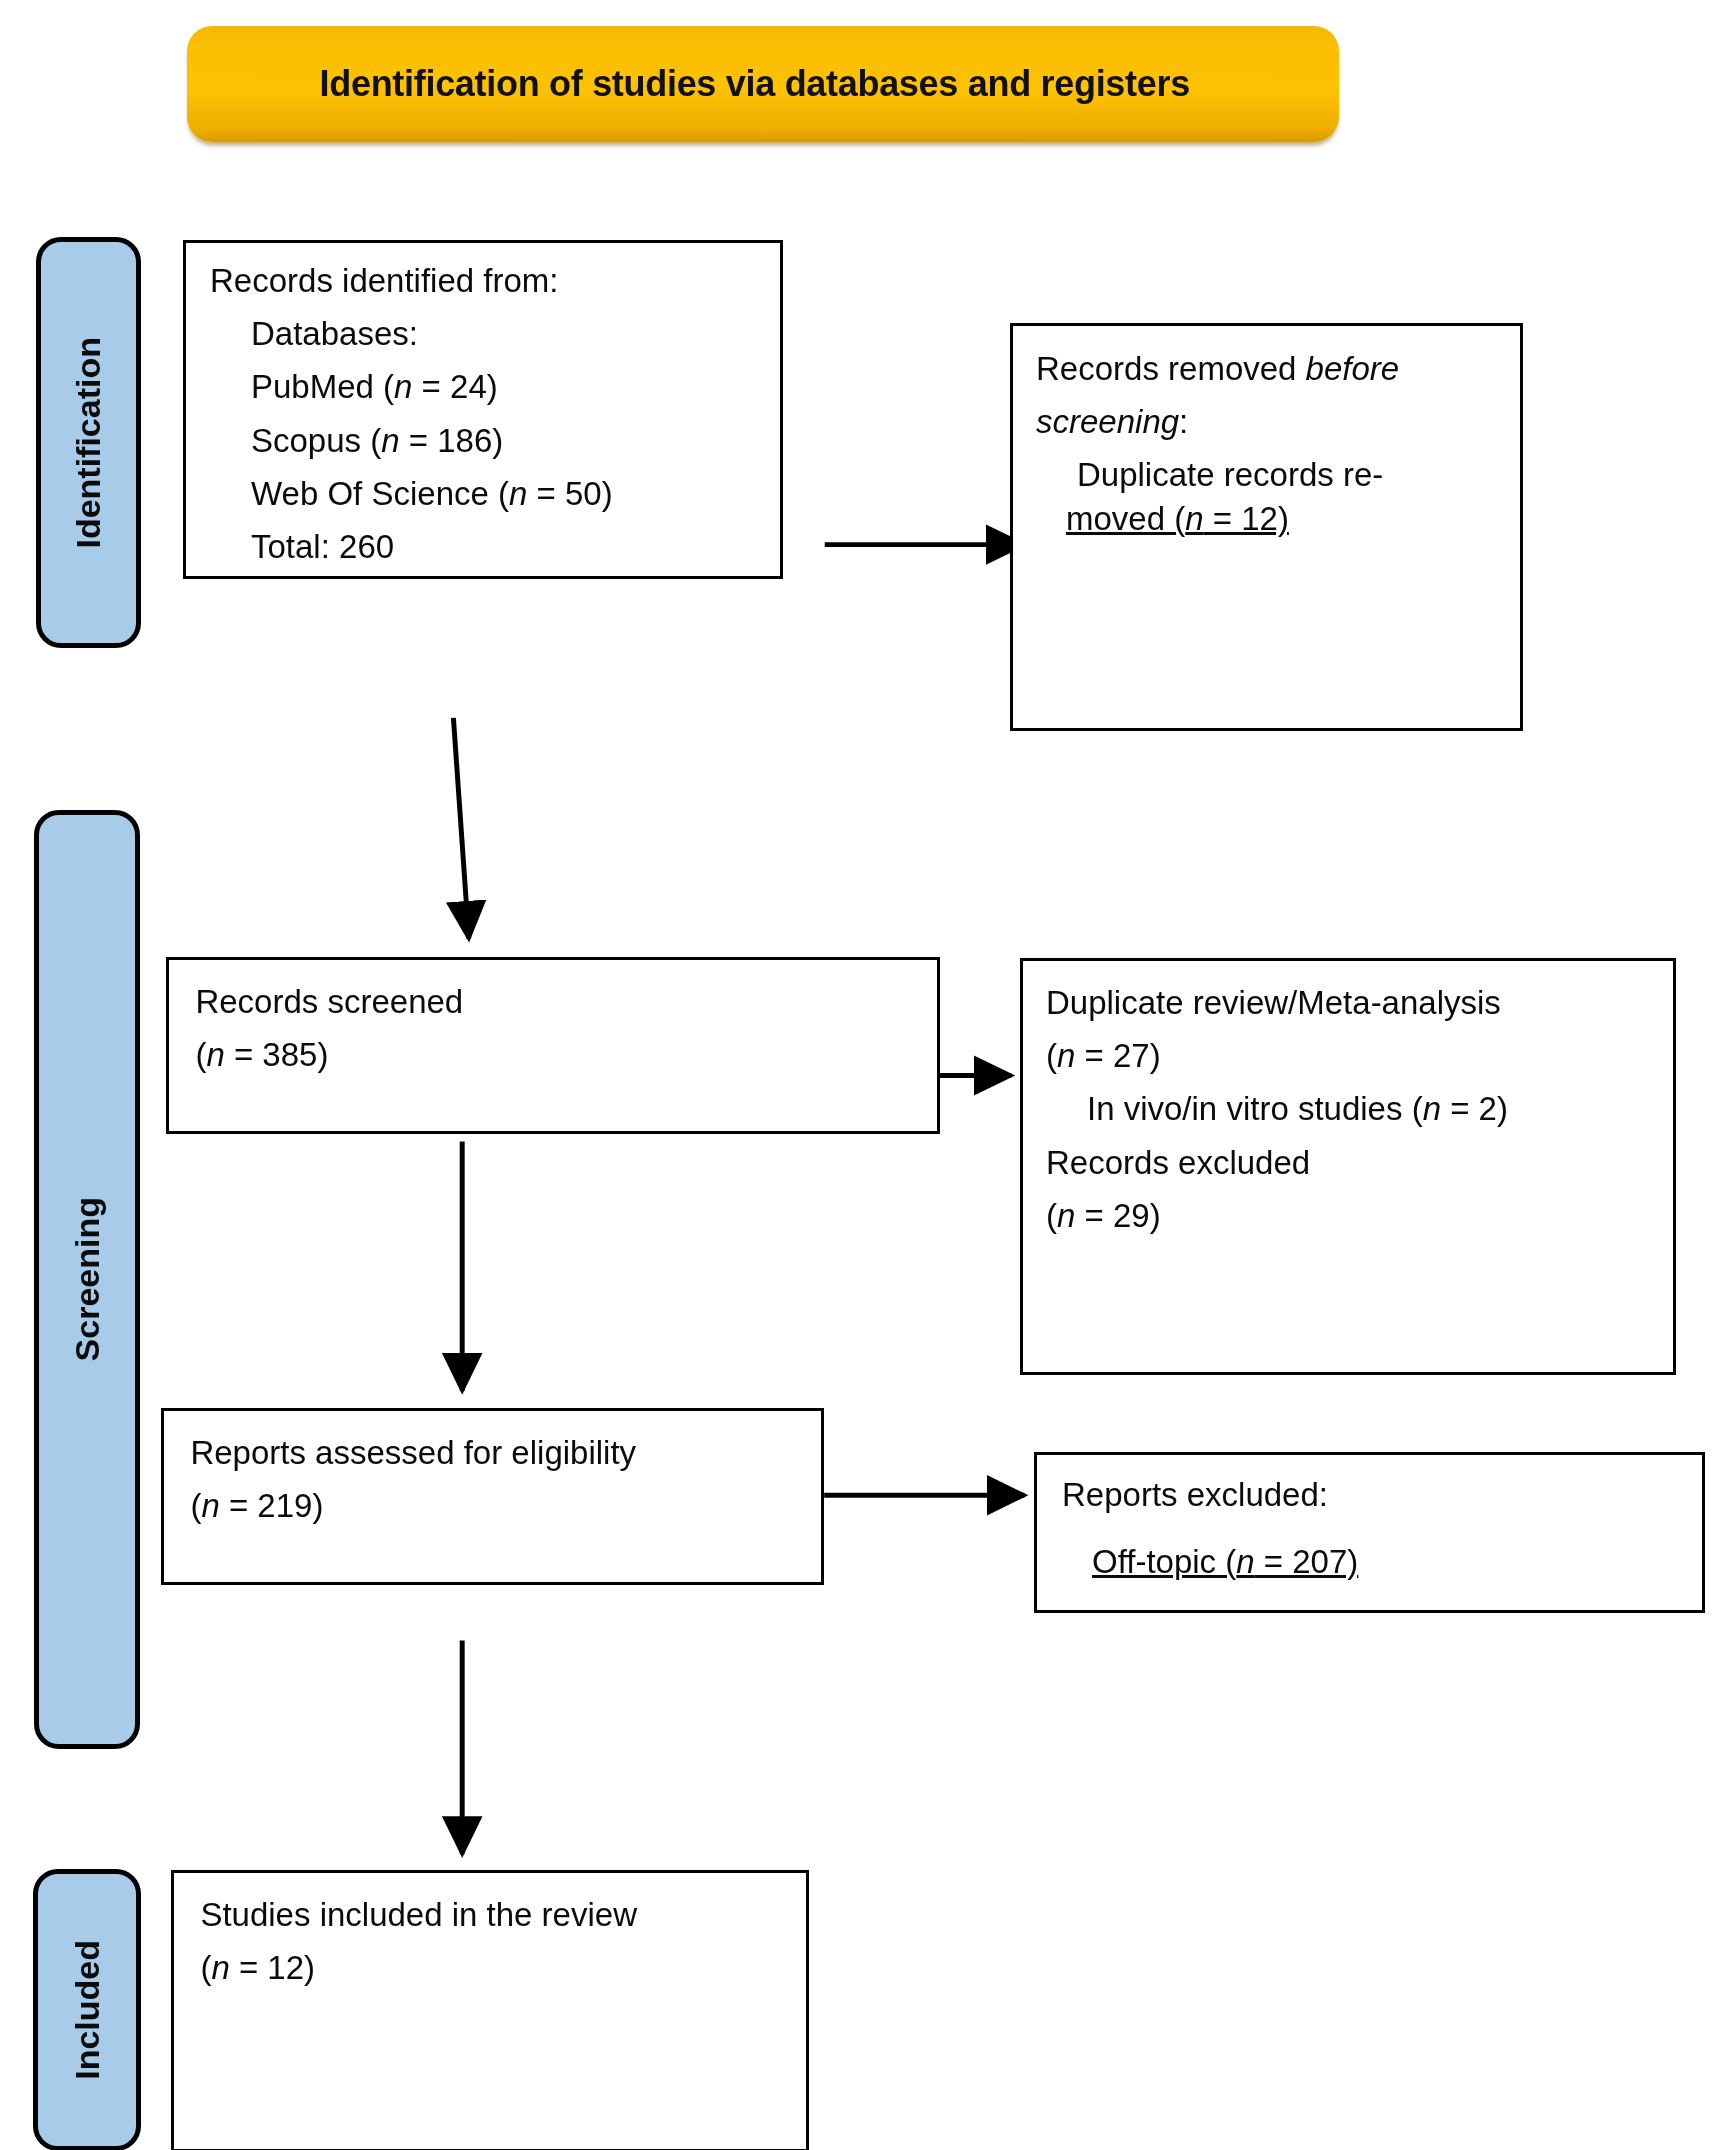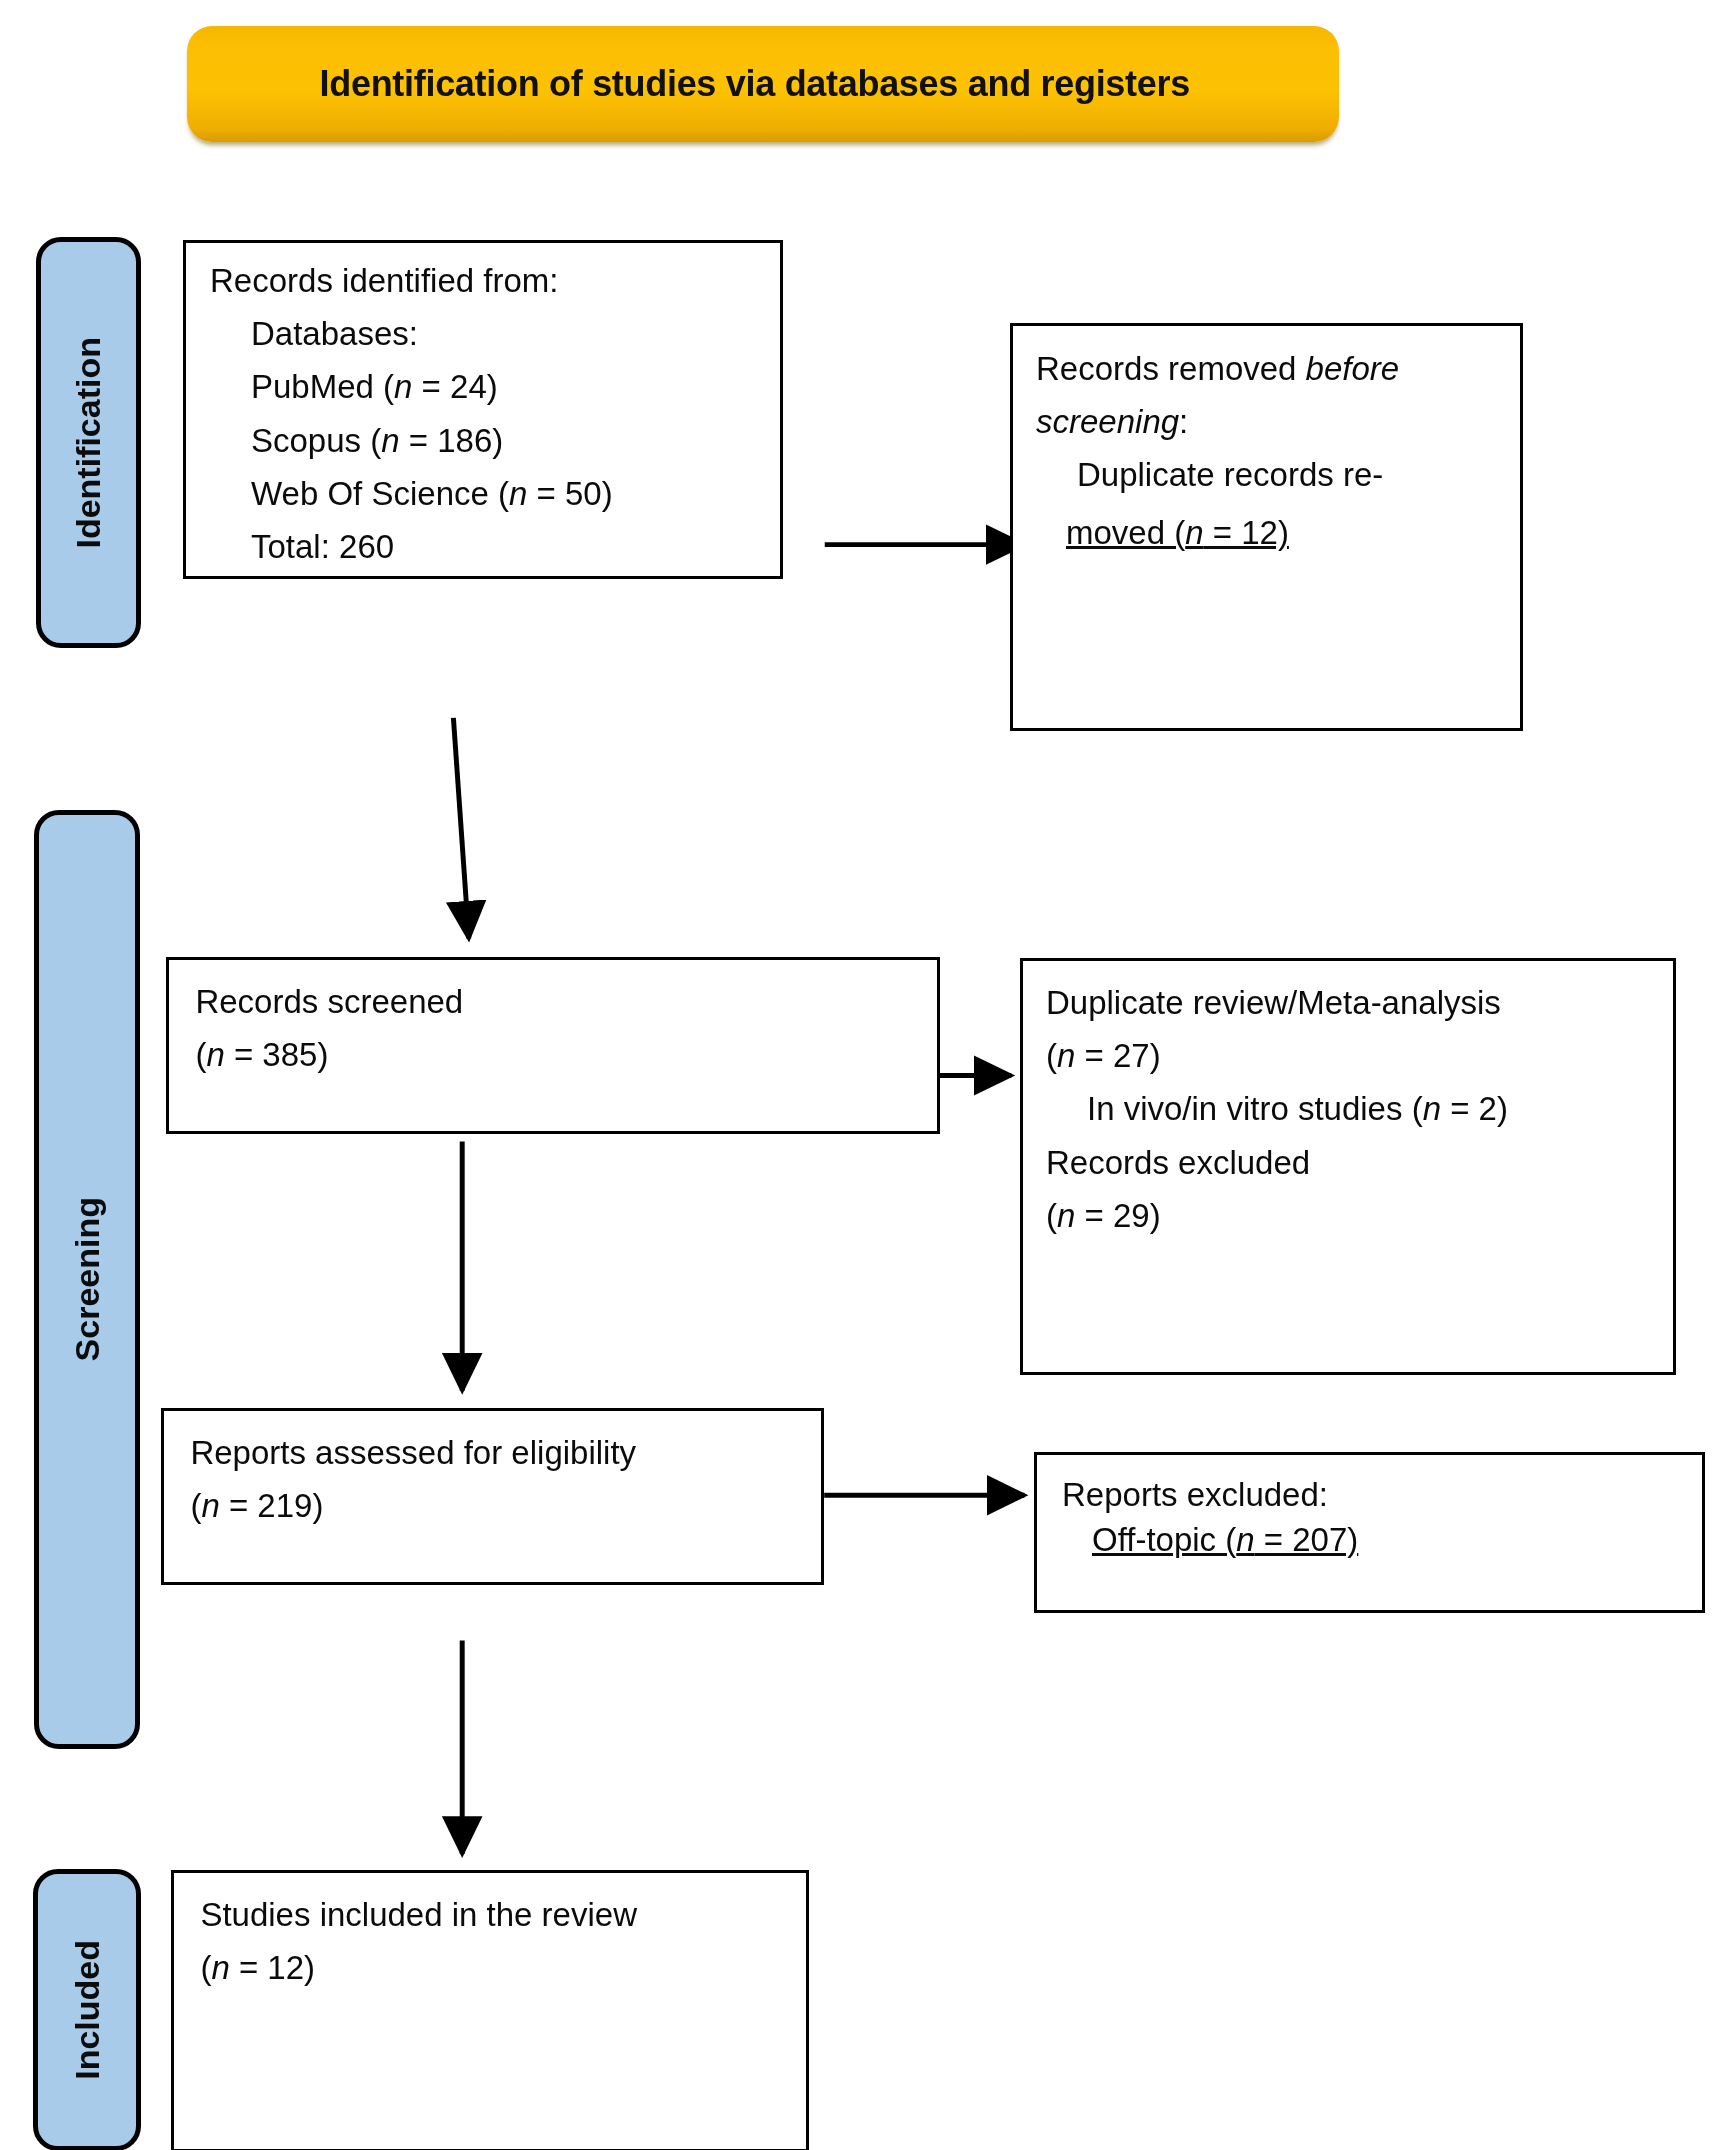--- a/index.html
+++ b/index.html
@@ -149,21 +149,21 @@
     <p class="indent">Databases:</p>
     <p class="indent"><span>PubMed (</span><span class="n-ital">n</span><span> = 24)</span></p>
     <p class="indent"><span>Scopus (</span><span class="n-ital">n</span><span> = 186)</span></p>
     <p class="indent"><span>Web Of Science (</span><span class="n-ital">n</span><span> = 50)</span></p>
     <p class="indent">Total: 260</p>
   </div>
 
   <div class="node" style="left:1010px; top:323px; width:513px; height:408px; padding:25px 18.7px 11px 23px;">
     <p><span>Records removed </span><span class="ital">before</span></p>
     <p><span class="ital">screening</span><span>:</span></p>
-    <p class="indent justify" style="margin-bottom:22px;">Duplicate records re-</p>
+    <p class="indent justify" style="margin-bottom:8px;">Duplicate records re-</p>
     <p class="indent-sm"><span>moved (</span><span class="n-ital">n</span><span> = 12)</span></p>
   </div>
 
   <div class="node" style="left:166px; top:957px; width:774px; height:177px; padding:24px 22px 11px 26.4px;">
     <p>Records screened</p>
     <p><span>(</span><span class="n-ital">n</span><span> = 385)</span></p>
   </div>
 
   <div class="node" style="left:1020px; top:958px; width:656px; height:417px; padding:24px 14.3px 11px 23px;">
     <p>Duplicate  review/Meta-analysis</p>
@@ -172,21 +172,21 @@
     <p>Records excluded</p>
     <p><span>(</span><span class="n-ital">n</span><span> = 29)</span></p>
   </div>
 
   <div class="node" style="left:161px; top:1408px; width:663px; height:177px; padding:24px 22px 11px 26.4px;">
     <p>Reports assessed for eligibility</p>
     <p><span>(</span><span class="n-ital">n</span><span> = 219)</span></p>
   </div>
 
   <div class="node" style="left:1034px; top:1452px; width:671px; height:161px; padding:22px 16.5px 11px 25px;">
-    <p style="margin-bottom:9px;">Reports excluded:</p>
+    <p style="margin-bottom:31px;">Reports excluded:</p>
     <p class="indent-sm"><span>Off-topic (</span><span class="n-ital">n</span><span> = 207)</span></p>
   </div>
 
   <div class="node" style="left:171px; top:1870px; width:638px; height:282px; padding:24px 22px 11px 26.4px;">
     <p>Studies included in the review</p>
     <p><span>(</span><span class="n-ital">n</span><span> = 12)</span></p>
   </div>
 
 </div>
 

